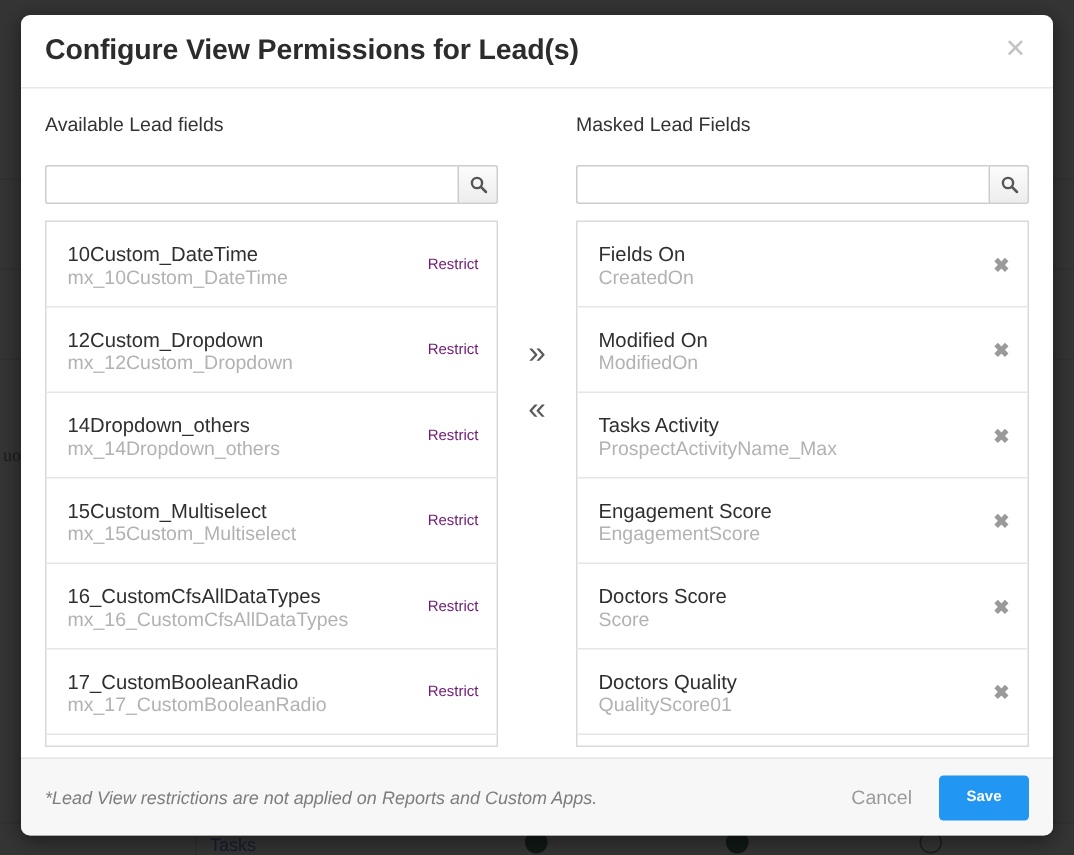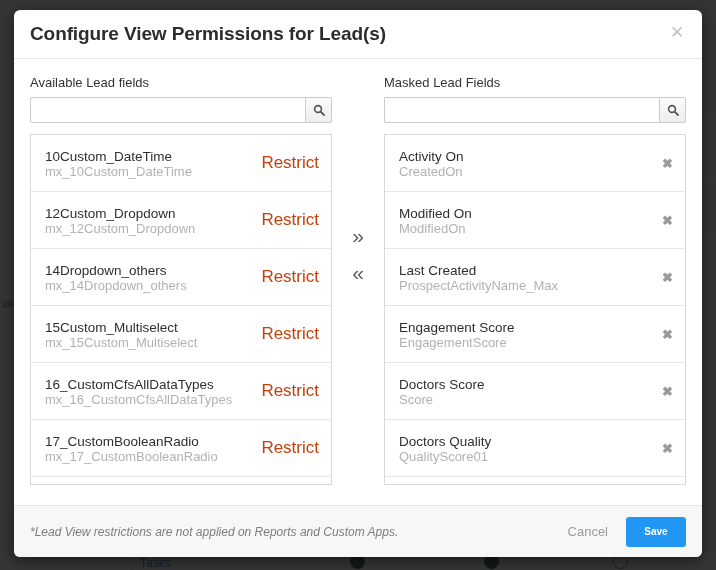--- a/index.html
+++ b/index.html
@@ -135,21 +135,21 @@
     align-items: flex-start;
     padding-top: 16px;
   }
   .panel {
     width: 302px;
     flex: 0 0 302px;
   }
   .panel-label {
     font-size: 13px;
     color: #333;
-    margin-bottom: 7px;
+    margin-bottom: 20px;
   }
 
   .search-row {
     display: flex;
     height: 26px;
     margin-bottom: 11px;
   }
   .search-input {
     flex: 1 1 auto;
     border: 1px solid #cccccc;
@@ -205,22 +205,22 @@
     line-height: 17px;
     white-space: nowrap;
   }
   .item-sub {
     font-size: 13px;
     color: #b2b2b2;
     line-height: 14px;
     white-space: nowrap;
   }
   .restrict-link {
-    font-size: 17px;
-    color: #c2410c;
+    font-size: 10px;
+    color: #701a75;
     cursor: pointer;
     white-space: nowrap;
     flex: 0 0 auto;
   }
   .remove-btn {
     font-size: 13px;
     color: #9a9a9a;
     cursor: pointer;
     flex: 0 0 auto;
     font-weight: bold;
@@ -385,35 +385,35 @@
             <svg width="12" height="12" viewBox="0 0 12 12">
               <circle cx="5" cy="5" r="3.4" fill="none" stroke="#555" stroke-width="1.6"></circle>
               <line x1="7.6" y1="7.6" x2="11" y2="11" stroke="#555" stroke-width="1.8" stroke-linecap="round"></line>
             </svg>
           </div>
         </div>
 
         <div class="list-box">
           <div class="list-item">
             <div class="item-texts">
-              <span class="item-title">Activity On</span>
+              <span class="item-title">Fields On</span>
               <span class="item-sub">CreatedOn</span>
             </div>
             <span class="remove-btn">✖</span>
           </div>
           <div class="list-item">
             <div class="item-texts">
               <span class="item-title">Modified On</span>
               <span class="item-sub">ModifiedOn</span>
             </div>
             <span class="remove-btn">✖</span>
           </div>
           <div class="list-item">
             <div class="item-texts">
-              <span class="item-title">Last Created</span>
+              <span class="item-title">Tasks Activity</span>
               <span class="item-sub">ProspectActivityName_Max</span>
             </div>
             <span class="remove-btn">✖</span>
           </div>
           <div class="list-item">
             <div class="item-texts">
               <span class="item-title">Engagement Score</span>
               <span class="item-sub">EngagementScore</span>
             </div>
             <span class="remove-btn">✖</span>

